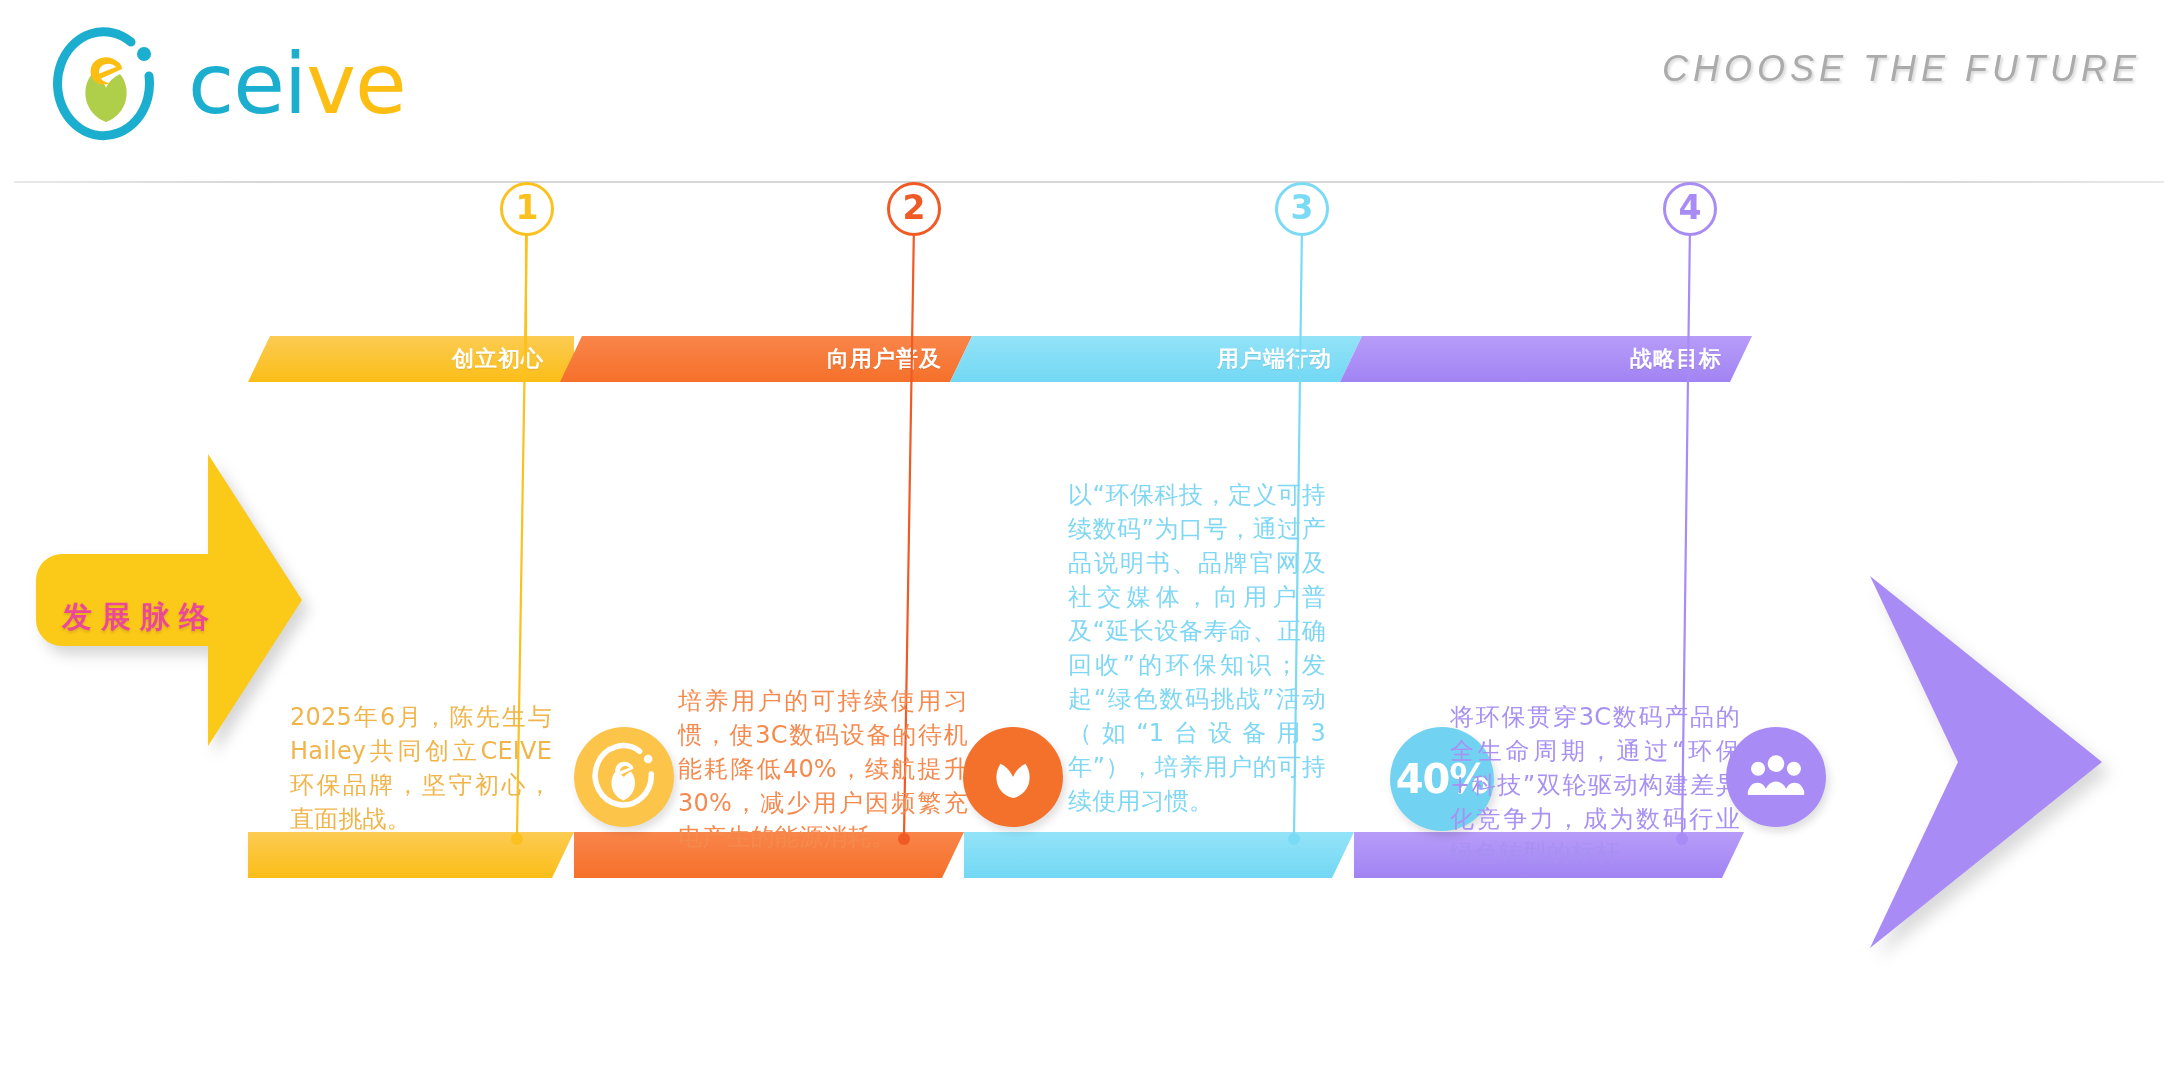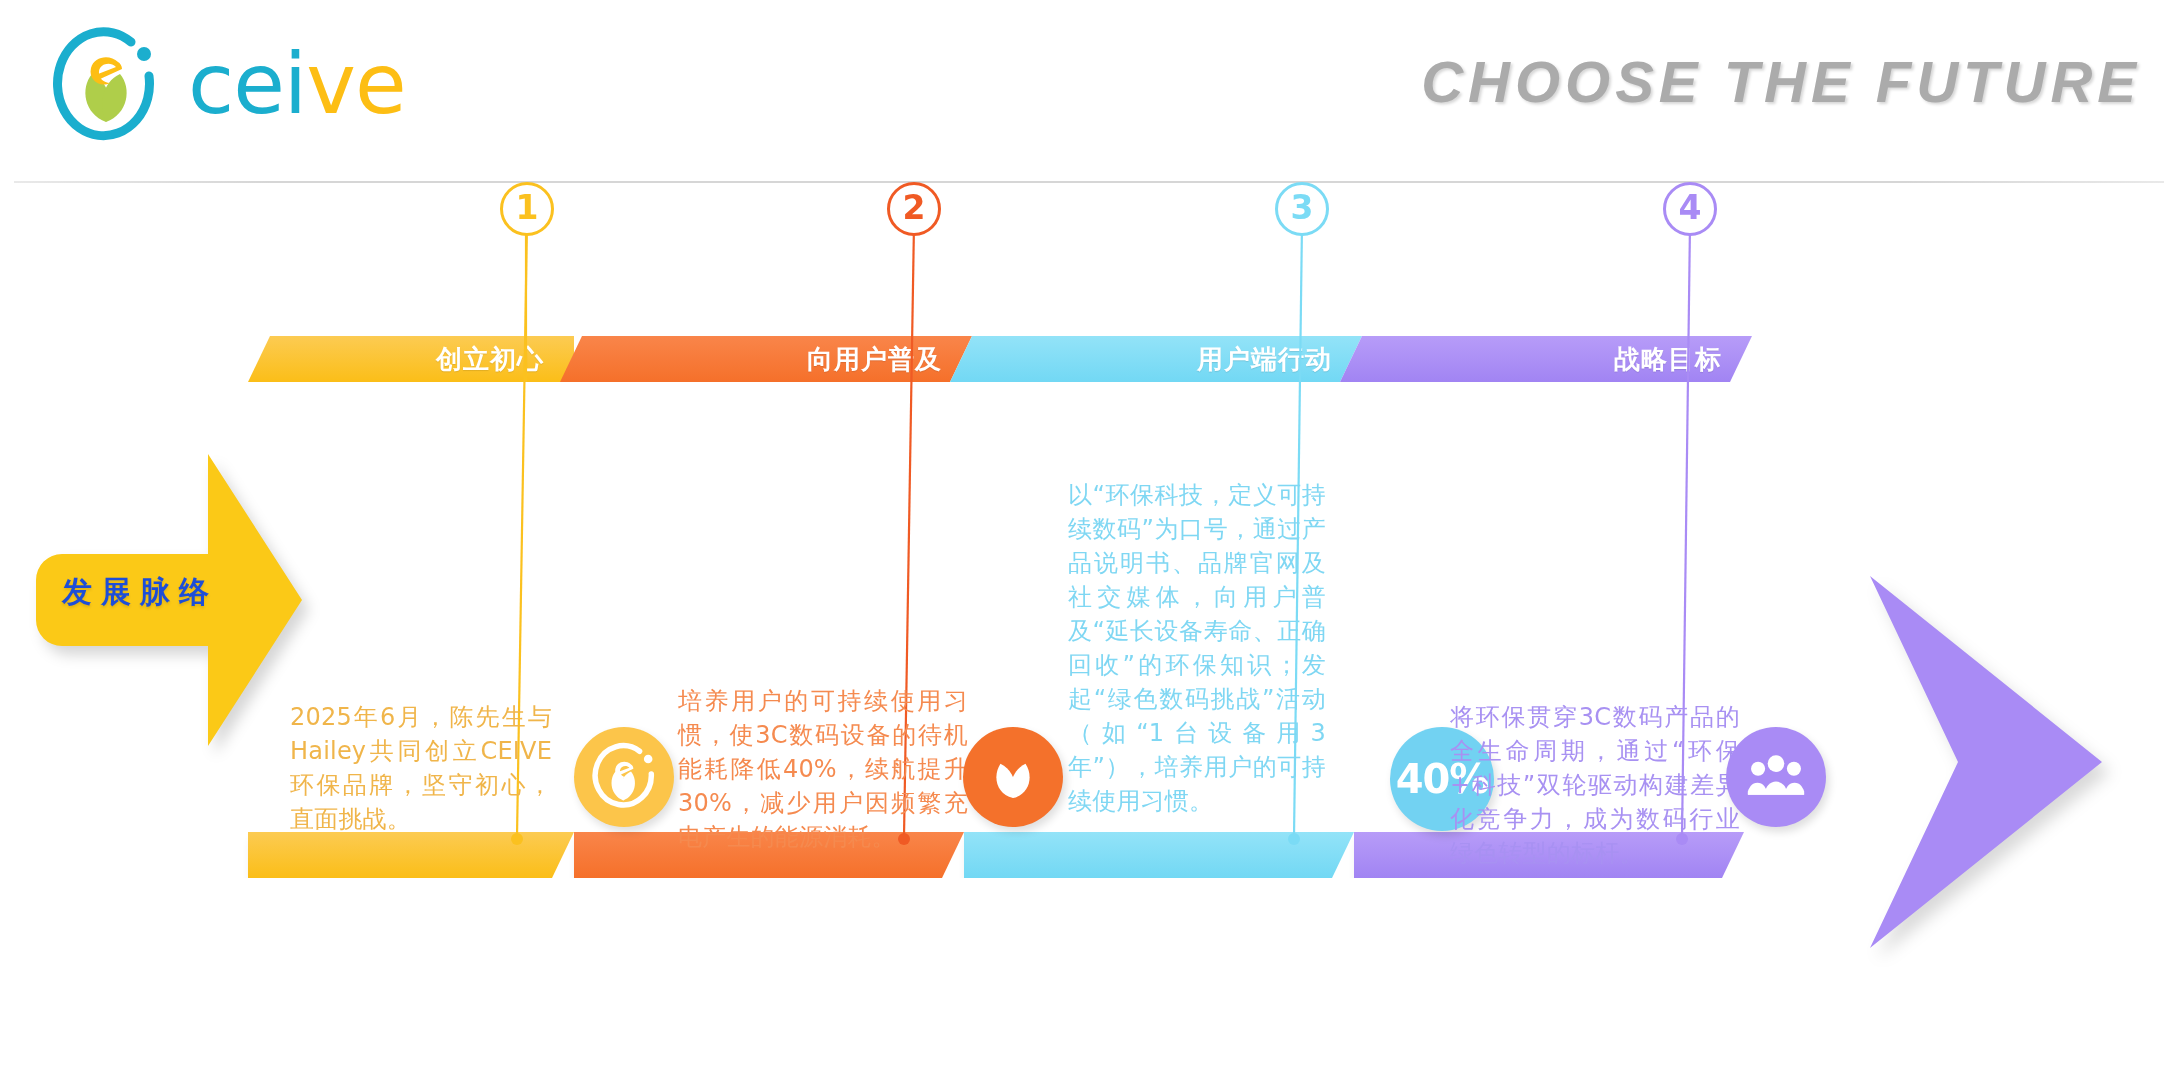--- a/index.html
+++ b/index.html
@@ -14,21 +14,21 @@
   
   .header { position: absolute; left: 0; top: 0; width: 2177px; height: 182px; padding-left: 29px; }
   .logo-wrap { position: absolute; left: 48px; top: 22px; width: 420px; height: 120px; }
   .logo-mark { position: absolute; left: 0; top: 4px; width: 118px; height: 118px; }
   .logo-word { position: absolute; left: 140px; top: 16px; height: 92px; line-height: 92px;
                font-size: 84px; font-weight: 400; letter-spacing: -1px;
                font-family: "DejaVu Sans", sans-serif; }
   .logo-word .t { color: #1BAECE; }
   .logo-word .y { color: #FDBE14; }
   .tagline { position: absolute; right: 36px; top: 48px;
-             font-size: 58px; font-weight: bold; font-style: italic;
+             font-size: 36px; font-weight: normal; font-style: italic;
              letter-spacing: 5px; color: #ABABAB;
              text-shadow: 2px 2px 3px rgba(0,0,0,0.16);
              font-family: "Liberation Sans", sans-serif; white-space: nowrap; }
   .header-rule { position: absolute; left: 14px; top: 181px; width: 2150px; height: 2px;
                  background: linear-gradient(to right, #e9e9e9, #d6d6d6 12%, #d6d6d6 88%, #e9e9e9); }
 
   
   .stage { position: absolute; left: 0; top: 182px; width: 2177px; height: 898px; }
 
   
@@ -42,30 +42,30 @@
   }
   .marker .num-circle span { margin-top: -3px; }
 
   
   .bands { position: absolute; left: 0; width: 2177px; height: 46px; }
   .bands.top { top: 154px; }
   .bands.bottom { top: 650px; }
   .band { position: absolute; top: 0; height: 46px; }
   .band .band-label {
     position: absolute; right: 30px; top: 0; height: 46px; line-height: 46px;
-    color: #ffffff; font-size: 26px; font-weight: bold; letter-spacing: 1px;
+    color: #ffffff; font-size: 22px; font-weight: bold; letter-spacing: 1px;
     font-family: "DejaVu Sans", "Liberation Sans", sans-serif; white-space: nowrap;
     text-shadow: 0 1px 1px rgba(0,0,0,0.10);
   }
 
   
   .left-arrow { position: absolute; left: 36px; top: 272px; width: 266px; height: 292px;
                 filter: drop-shadow(7px 9px 7px rgba(0,0,0,0.16)); }
-  .left-arrow-label { position: absolute; left: 62px; top: 390px;
-                      font-size: 30px; font-weight: bold; color: #1d4ed8;
+  .left-arrow-label { position: absolute; left: 62px; top: 415px;
+                      font-size: 30px; font-weight: bold; color: #ec4899;
                       letter-spacing: 9px; white-space: nowrap;
                       font-family: "DejaVu Sans", "Liberation Sans", sans-serif;
                       text-shadow: 0 2px 3px rgba(0,0,0,0.13); }
 
   
   .right-arrow { position: absolute; left: 1862px; top: 394px; width: 240px; height: 372px;
                  filter: drop-shadow(8px 10px 8px rgba(0,0,0,0.15)); }
 
   
   .txt { position: absolute; font-size: 24px; line-height: 34px;

